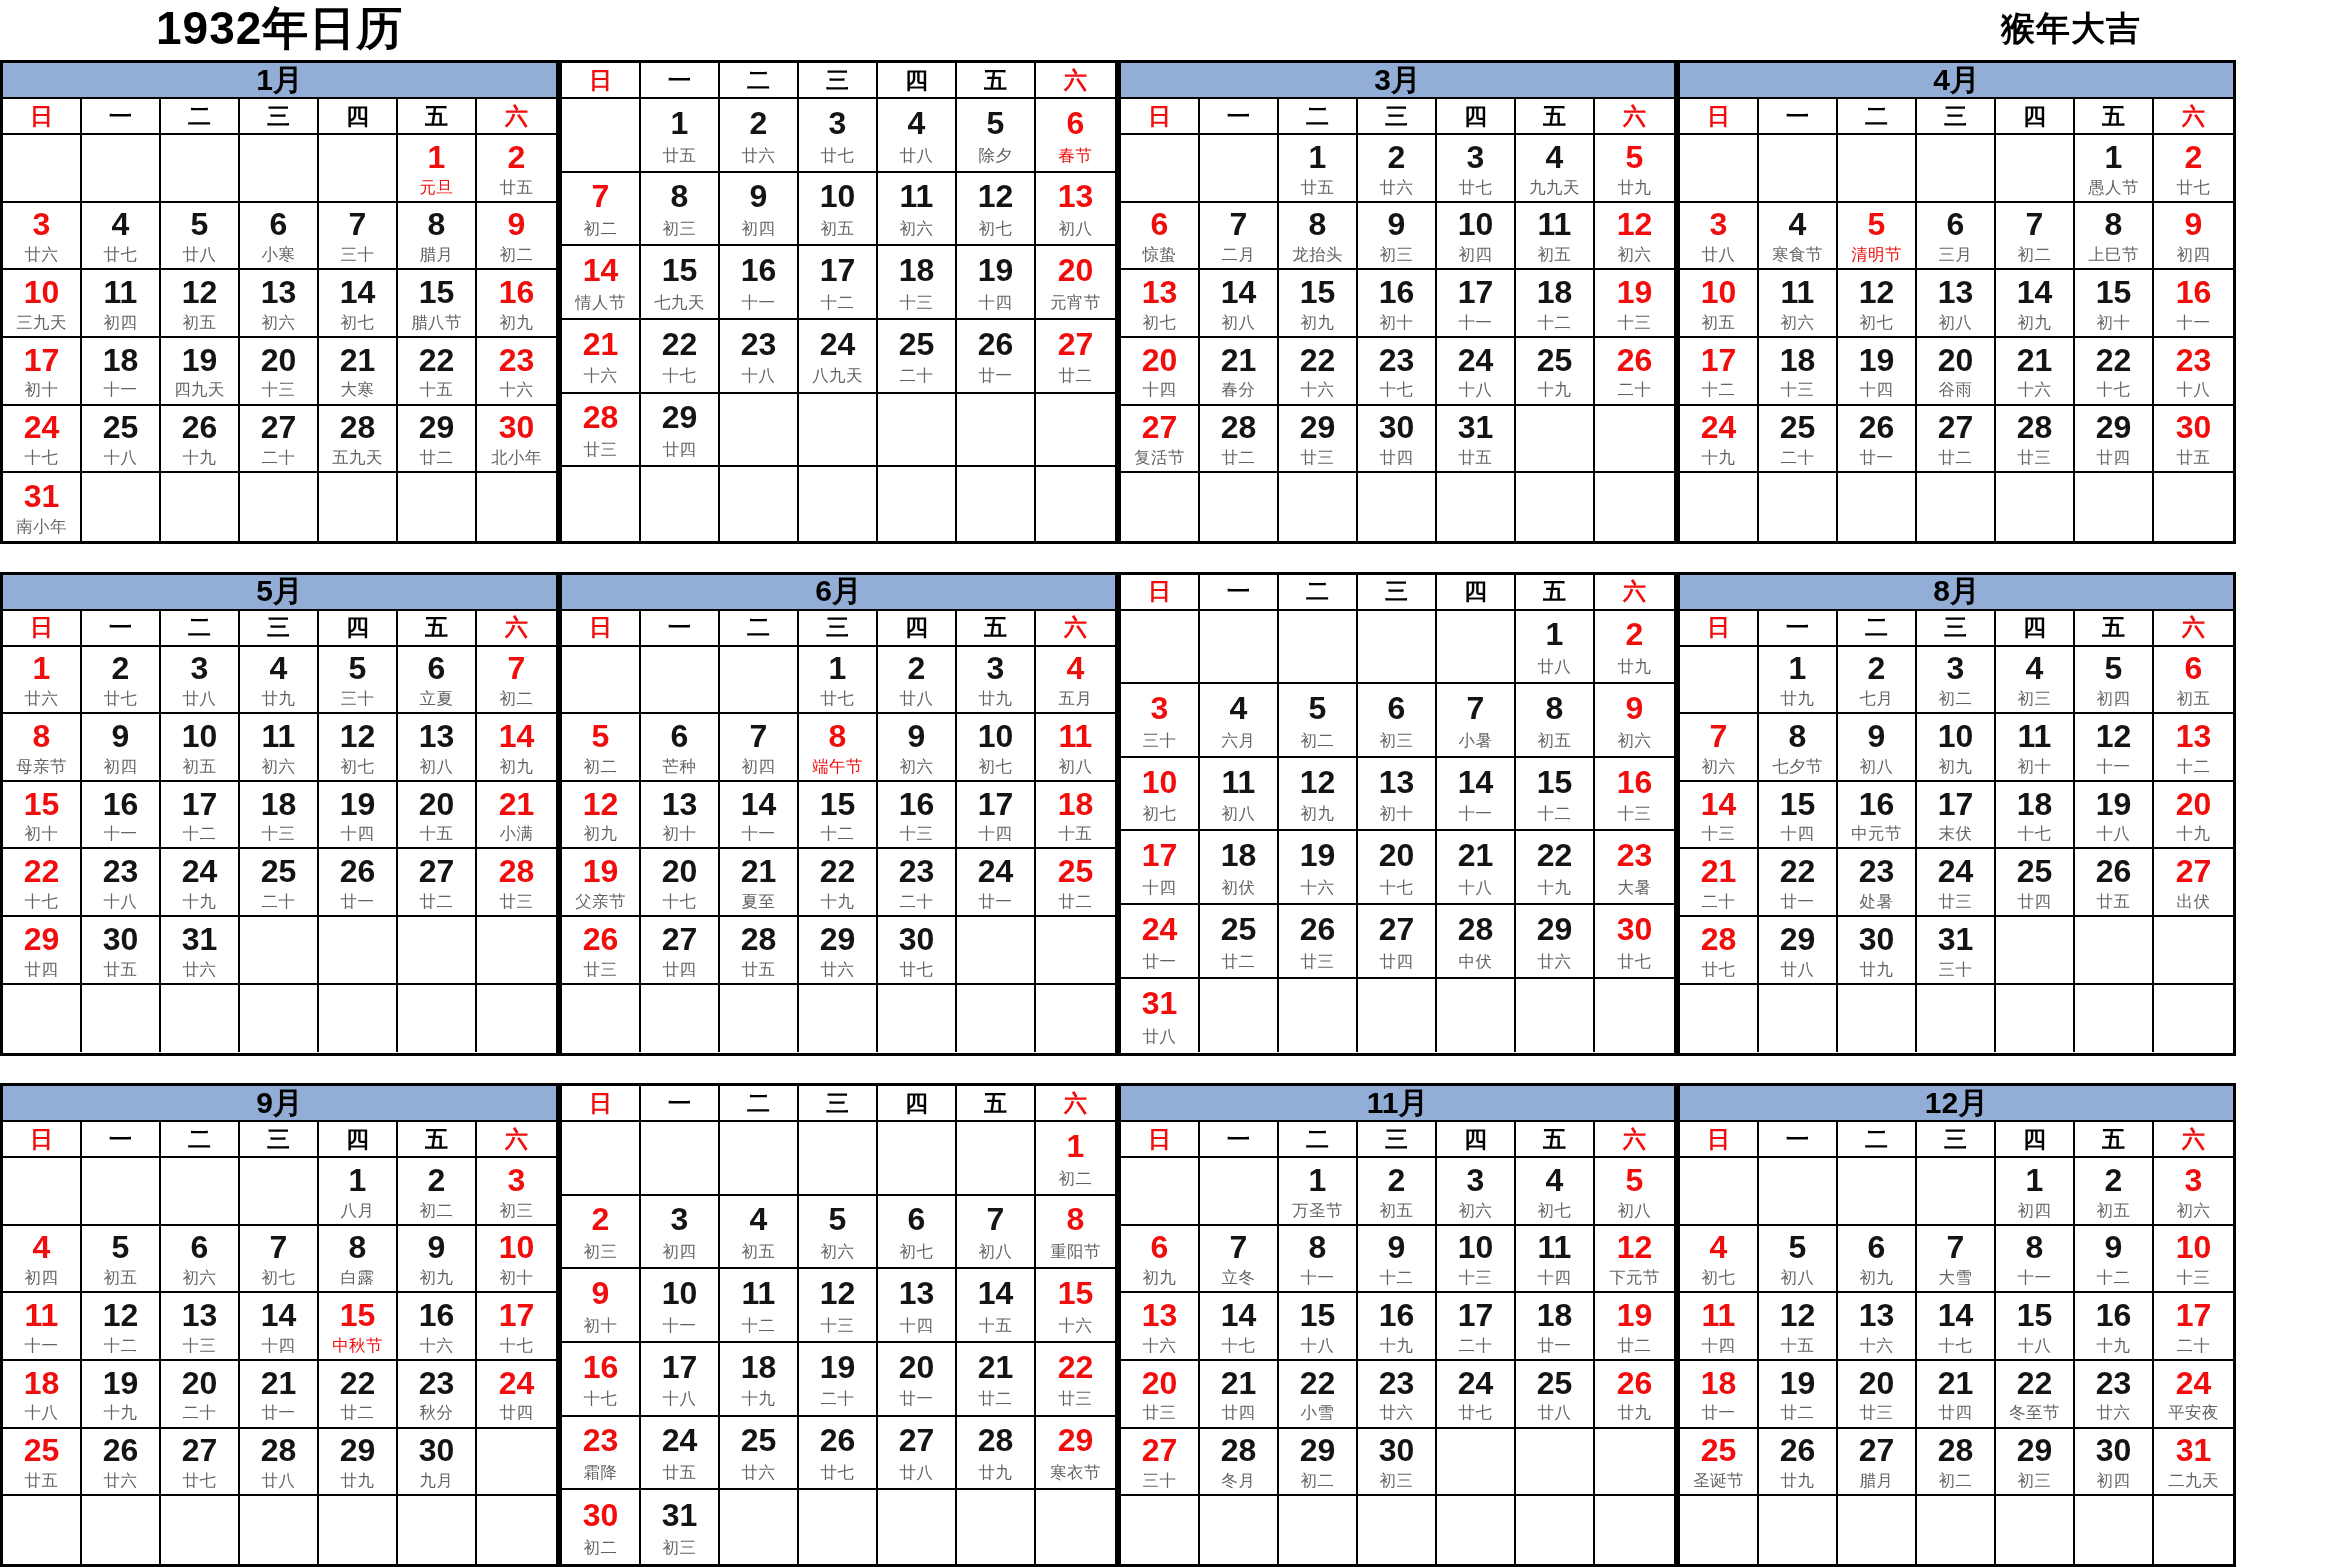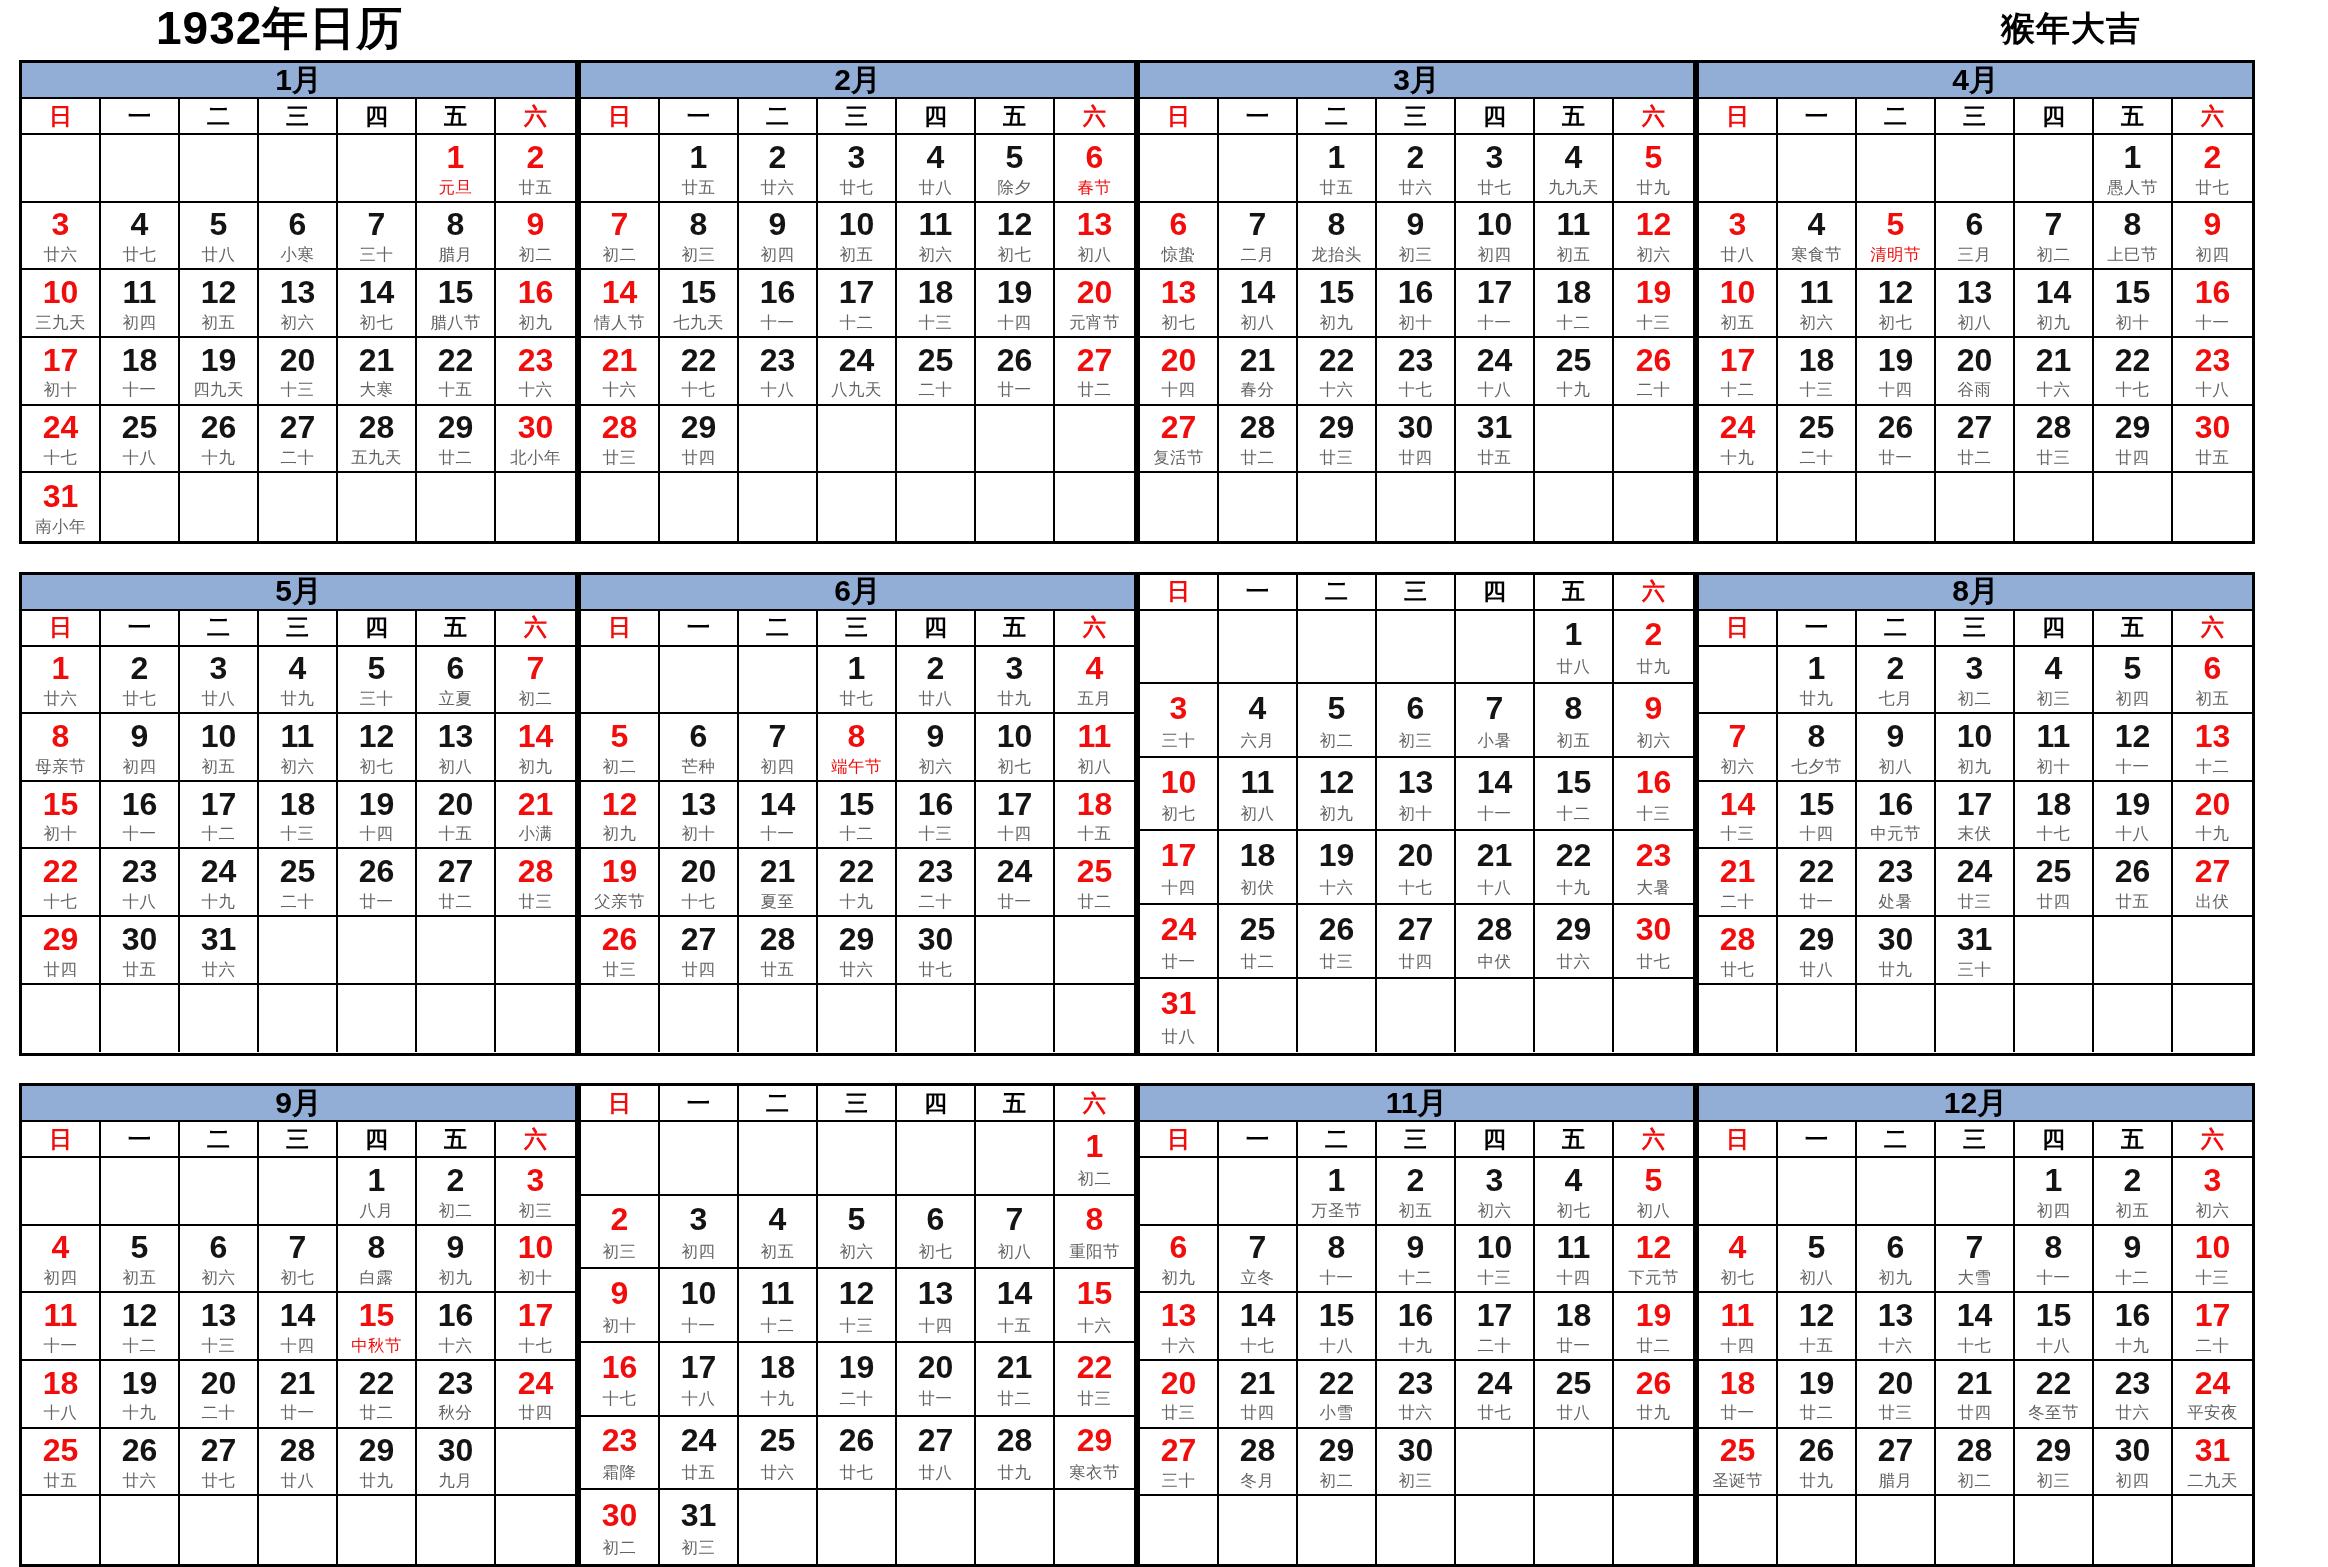--- a/index.html
+++ b/index.html
@@ -13,21 +13,21 @@
     position:absolute;left:156px;top:0px;font-size:46px;font-weight:bold;color:#000;
     letter-spacing:1px;line-height:56px;
   }
   .title-right{
     position:absolute;right:187px;top:0px;font-size:34px;font-weight:bold;color:#000;
     letter-spacing:1px;line-height:56px;
   }
   #months{
     position:absolute;top:60px;left:0;width:2036px;height:1507px;
     display:grid;grid-template-columns:repeat(4,559px);grid-template-rows:repeat(3,484px);
-    justify-content:space-between;align-content:space-between;margin-left:19px;
+    justify-content:space-between;align-content:space-between;
   }
   .month{
     border:3px solid #000;box-sizing:border-box;display:flex;flex-direction:column;background:#fff;
   }
   .mh{
     height:34px;flex:0 0 34px;background:var(--header-bg,#92aed6);
     border-bottom:2px solid #000;display:flex;align-items:center;justify-content:center;
     font-size:30px;font-weight:bold;color:#000;
   }
   .dow{
@@ -205,21 +205,20 @@
         </div>
         <div class="cell"></div>
         <div class="cell"></div>
         <div class="cell"></div>
         <div class="cell"></div>
         <div class="cell"></div>
         <div class="cell"></div>
       </div>
     </section>
     <section class="month">
-      <header class="mh">2月</header>
       <div class="dow">
         <div class="dw red">日</div>
         <div class="dw">一</div>
         <div class="dw">二</div>
         <div class="dw">三</div>
         <div class="dw">四</div>
         <div class="dw">五</div>
         <div class="dw red">六</div>
       </div>
       <div class="weeks">

